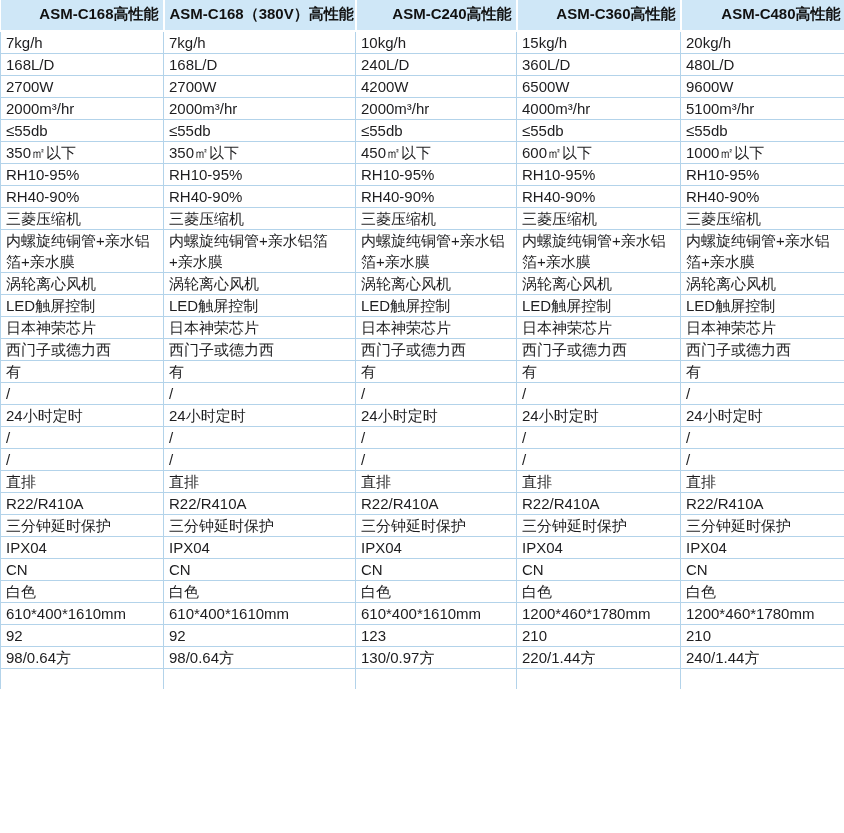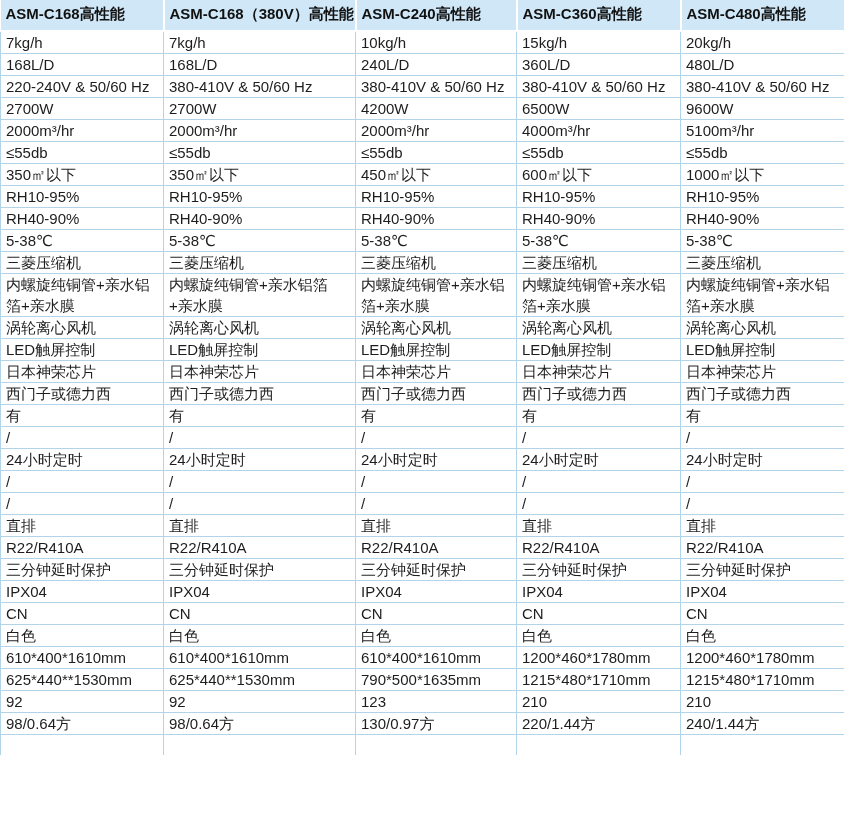--- a/index.html
+++ b/index.html
@@ -27,21 +27,21 @@
   col.c1 { width: 163px; }
   col.c2 { width: 192px; }
   col.c3 { width: 161px; }
   col.c4 { width: 164px; }
   col.c5 { width: 164px; }
 
   table.spec-table th {
     background: #cfe7f7;
     font-weight: bold;
     font-size: 15px;
-    text-align: left;
+    text-align: right;
     height: 28px;
     padding: 0 4px 2px 5px;
     border-right: 2px solid #ffffff;
     border-bottom: 2px solid #ffffff;
     white-space: nowrap;
     overflow: hidden;
     color: #111111;
   }
   table.spec-table th:last-child { border-right: none; }
 
@@ -92,27 +92,20 @@
           <td>20kg/h</td>
         </tr>
         <tr>
           <td>168L/D</td>
           <td>168L/D</td>
           <td>240L/D</td>
           <td>360L/D</td>
           <td>480L/D</td>
         </tr>
         <tr>
-          <td>220-240V &amp; 50/60 Hz</td>
-          <td>380-410V &amp; 50/60 Hz</td>
-          <td>380-410V &amp; 50/60 Hz</td>
-          <td>380-410V &amp; 50/60 Hz</td>
-          <td>380-410V &amp; 50/60 Hz</td>
-        </tr>
-        <tr>
           <td>2700W</td>
           <td>2700W</td>
           <td>4200W</td>
           <td>6500W</td>
           <td>9600W</td>
         </tr>
         <tr>
           <td>2000m³/hr</td>
           <td>2000m³/hr</td>
           <td>2000m³/hr</td>
@@ -141,27 +134,20 @@
           <td>RH10-95%</td>
         </tr>
         <tr>
           <td>RH40-90%</td>
           <td>RH40-90%</td>
           <td>RH40-90%</td>
           <td>RH40-90%</td>
           <td>RH40-90%</td>
         </tr>
         <tr>
-          <td>5-38℃</td>
-          <td>5-38℃</td>
-          <td>5-38℃</td>
-          <td>5-38℃</td>
-          <td>5-38℃</td>
-        </tr>
-        <tr>
           <td>三菱压缩机</td>
           <td>三菱压缩机</td>
           <td>三菱压缩机</td>
           <td>三菱压缩机</td>
           <td>三菱压缩机</td>
         </tr>
         <tr>
           <td>内螺旋纯铜管+亲水铝箔+亲水膜</td>
           <td>内螺旋纯铜管+亲水铝箔+亲水膜</td>
           <td>内螺旋纯铜管+亲水铝箔+亲水膜</td>
@@ -274,27 +260,20 @@
           <td>白色</td>
         </tr>
         <tr>
           <td>610*400*1610mm</td>
           <td>610*400*1610mm</td>
           <td>610*400*1610mm</td>
           <td>1200*460*1780mm</td>
           <td>1200*460*1780mm</td>
         </tr>
         <tr>
-          <td>625*440**1530mm</td>
-          <td>625*440**1530mm</td>
-          <td>790*500*1635mm</td>
-          <td>1215*480*1710mm</td>
-          <td>1215*480*1710mm</td>
-        </tr>
-        <tr>
           <td>92</td>
           <td>92</td>
           <td>123</td>
           <td>210</td>
           <td>210</td>
         </tr>
         <tr>
           <td>98/0.64方</td>
           <td>98/0.64方</td>
           <td>130/0.97方</td>

